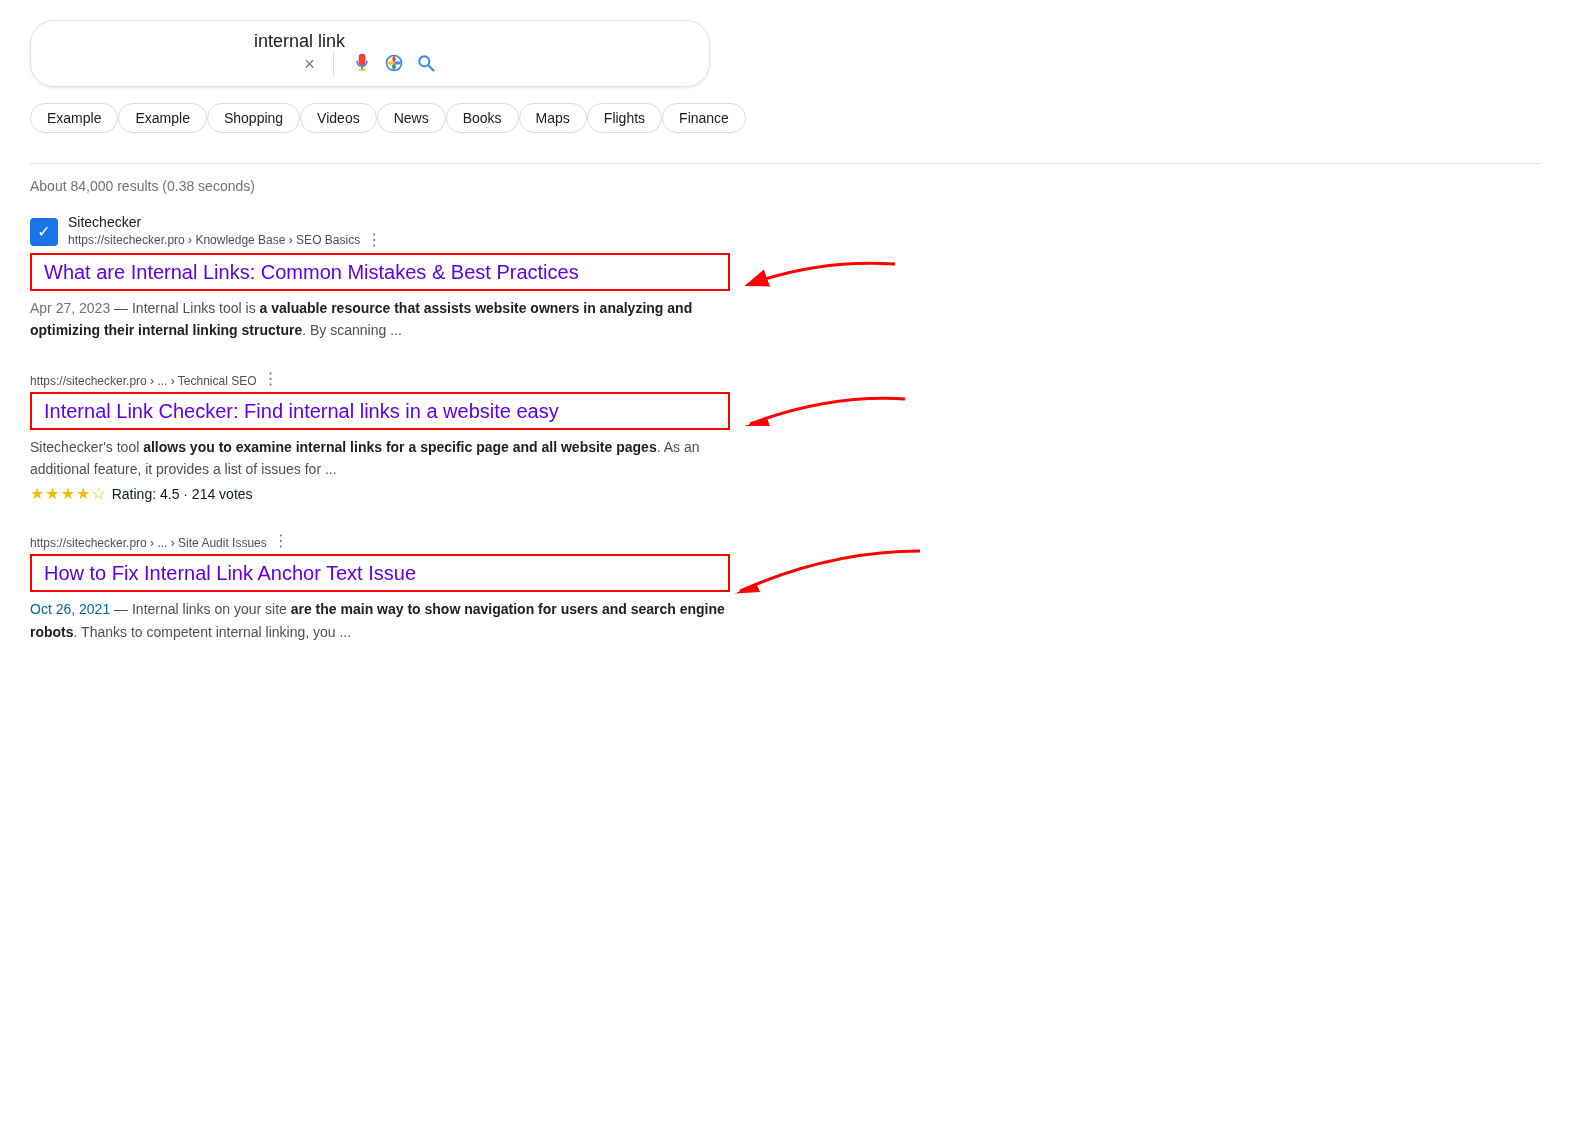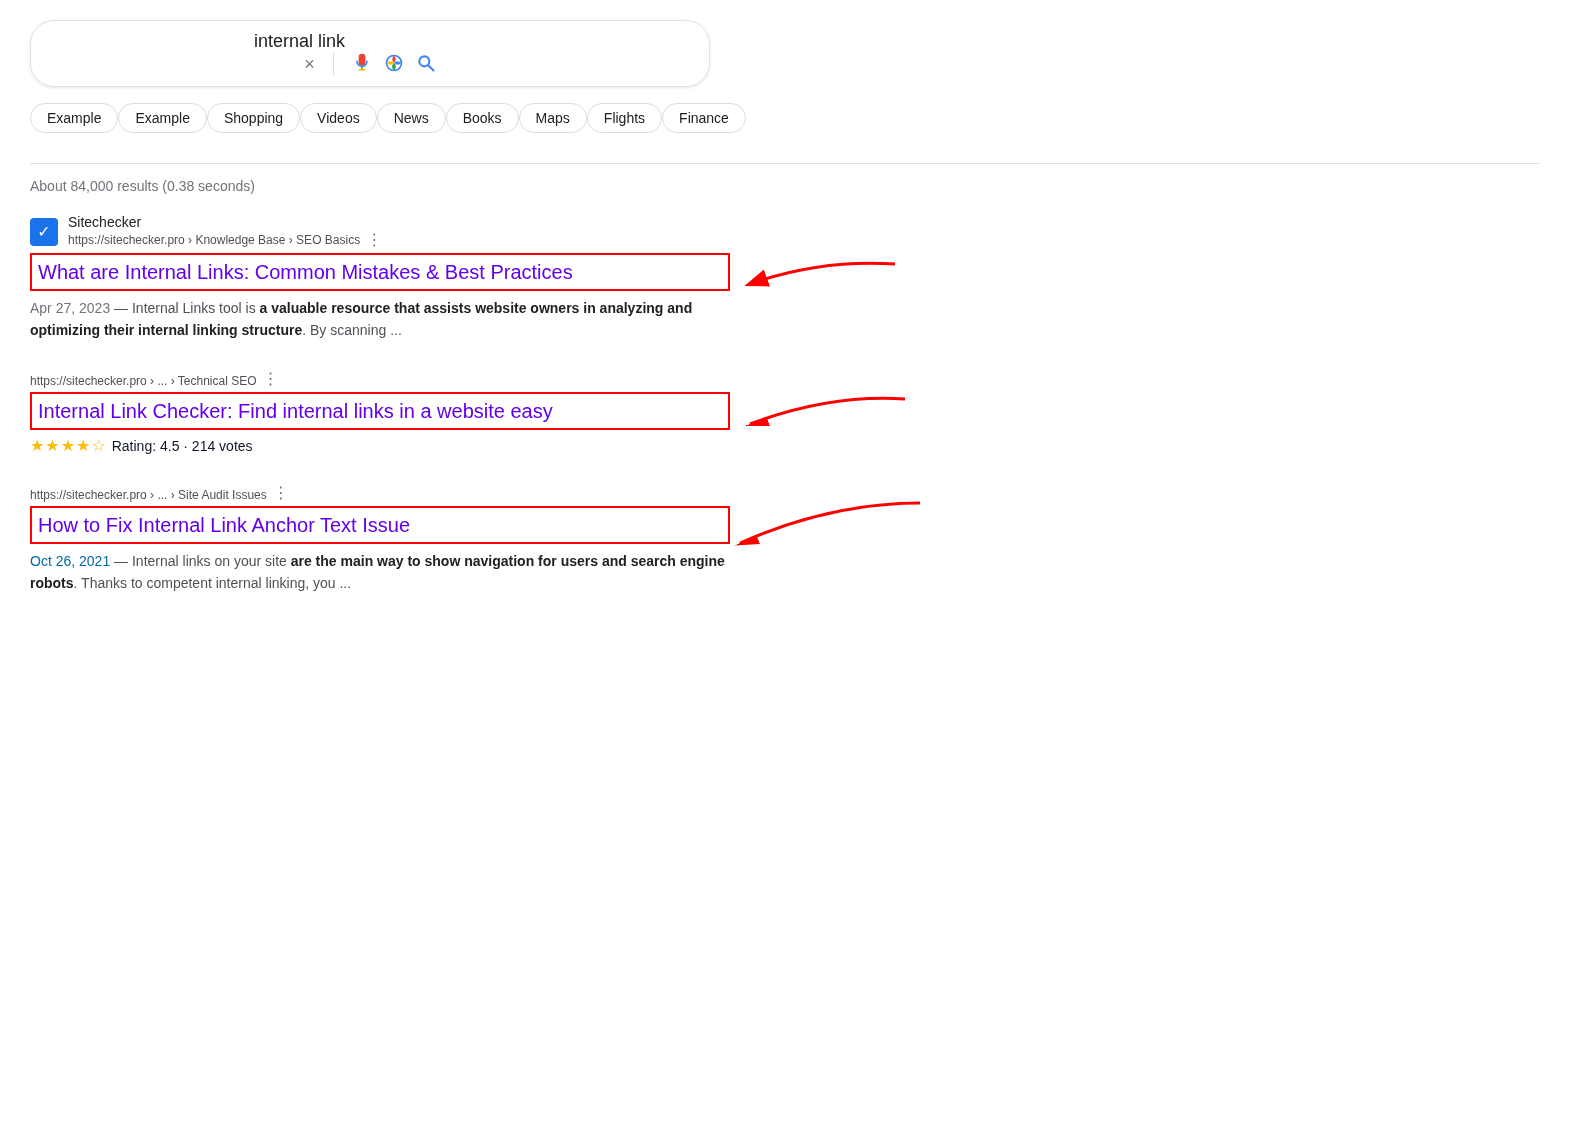--- a/index.html
+++ b/index.html
@@ -137,21 +137,21 @@
     }
 
     .result-title {
       font-size: 20px;
       color: #6200ee;
       text-decoration: none;
       line-height: 1.3;
       display: block;
       margin-bottom: 6px;
       border: 2px solid red;
-      padding: 4px 6px;
+      padding: 4px 12px;
       cursor: pointer;
     }
 
     .result-snippet {
       font-size: 14px;
       color: #4d5156;
       line-height: 1.58;
     }
     .result-snippet strong { color: #202124; }
 
@@ -258,20 +258,23 @@
   </svg>
 </div>
 
 <div class="result-wrapper" style="position:relative;">
   <div class="result-item">
     <div class="result-url-line">
       https://sitechecker.pro › ... › Technical SEO
       <span class="url-menu">⋮</span>
     </div>
     <a class="result-title">Internal Link Checker: Find internal links in a website easy</a>
+    <div class="result-snippet">
+      Sitechecker's tool <strong>allows you to examine internal links for a specific page and all website pages</strong>. As an additional feature, it provides a list of issues for ...
+    </div>
     <div class="rating-row">
       <div class="stars">
         <span class="star">★</span>
         <span class="star">★</span>
         <span class="star">★</span>
         <span class="star">★</span>
         <span class="star-half">☆</span>
       </div>
       <span class="rating-text">Rating: 4.5 · 214 votes</span>
     </div>

